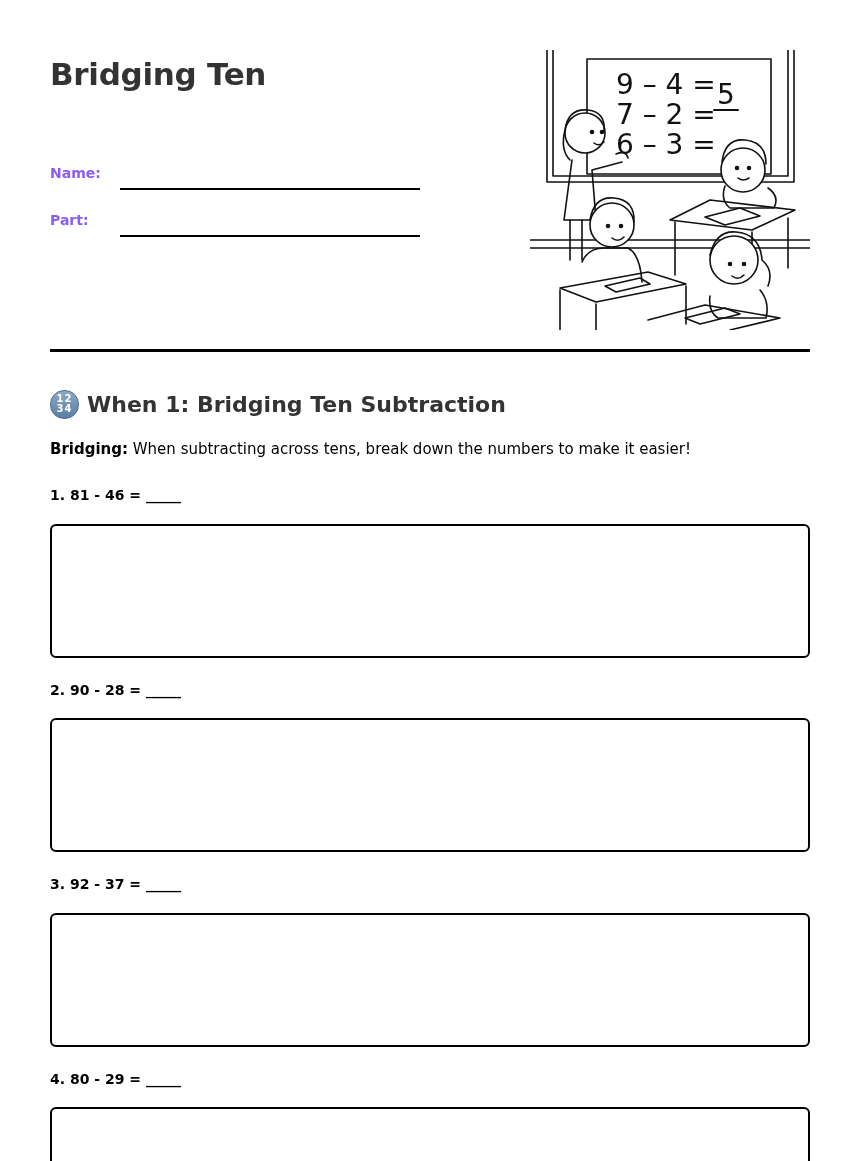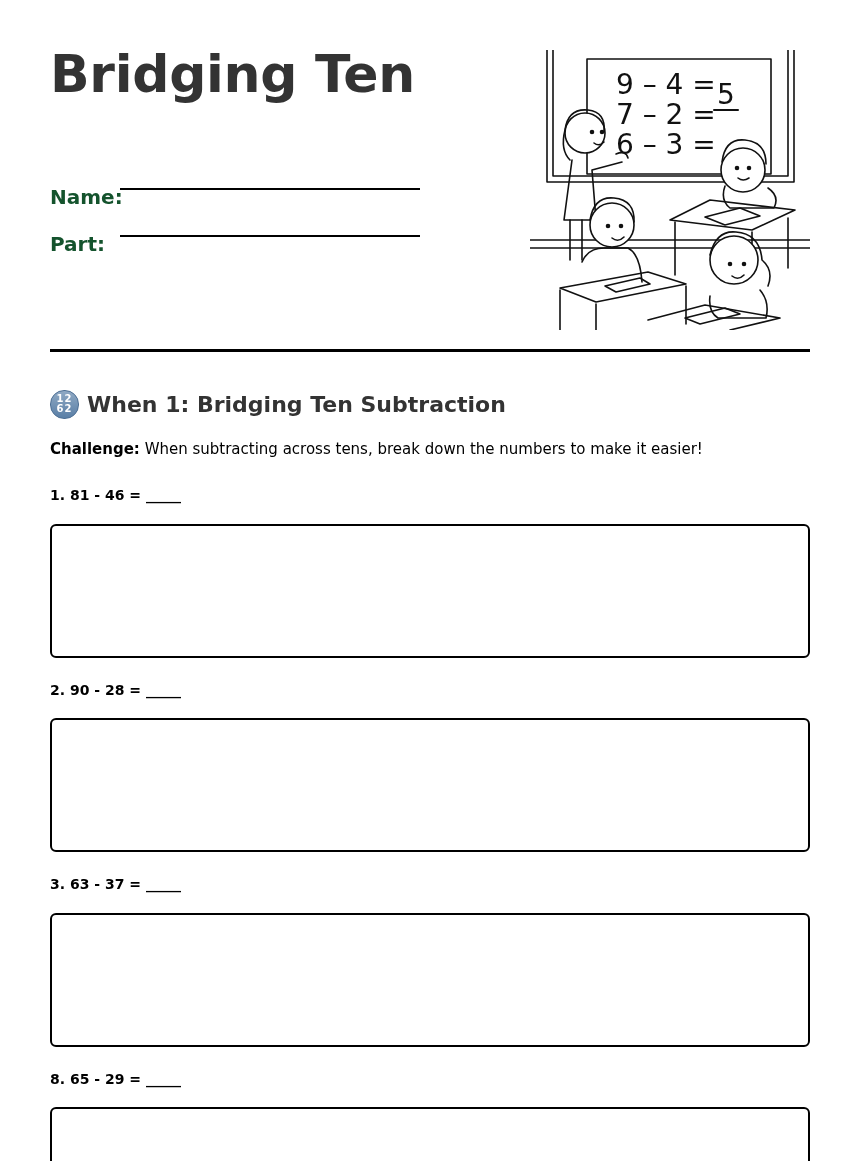--- a/index.html
+++ b/index.html
@@ -3,24 +3,24 @@
   <meta charset="utf-8">
   <style>
     * { box-sizing: border-box; margin: 0; padding: 0; }
     html, body { width: 860px; height: 1161px; background: #ffffff; overflow: hidden; }
     body { font-family: "DejaVu Sans", sans-serif; color: #000; position: relative; }
 
     .header { position: absolute; left: 50px; top: 50px; width: 760px; height: 280px; }
     .title {
       position: absolute; left: 0; top: 2px; width: 470px;
       font-family: "DejaVu Sans", sans-serif; font-weight: bold;
-      font-size: 52px; line-height: 44px; color: #333333; letter-spacing: -0.3px;
+      font-size: 31px; line-height: 44px; color: #333333; letter-spacing: -0.3px;
     }
     .field { position: absolute; left: 0; width: 370px; height: 30px; }
-    .field-label { position: absolute; left: 0; top: 0; font-size: 20px; font-weight: bold; color: #14532d; margin-top: 20px; }
+    .field-label { position: absolute; left: 0; top: 0; font-size: 14px; font-weight: bold; color: #8b5cf6; }
     .field-line { position: absolute; left: 70px; width: 300px; border-bottom: 2px solid #000; }
     .field.name { top: 115px; }
     .field.name .field-line { top: 23px; }
     .field.date { top: 162px; }
     .field.date .field-line { top: 23px; }
 
     .illustration { position: absolute; left: 480px; top: 0; width: 280px; height: 280px; }
 
     .rule { position: absolute; left: 50px; top: 349px; width: 760px; height: 3px; background: #000; }
 
@@ -121,30 +121,30 @@
     <path d="M118 270 L175 255 L250 268 L200 280"></path>
     <path d="M155 268 L195 258 L210 264 L170 274 Z"></path>
   </svg>
 </div>
 
 <div class="rule"></div>
 
 <div class="section-title">
   <div class="num-icon">
     <span>12</span>
-    <span>62</span>
+    <span>34</span>
   </div>
   <span>When 1: Bridging Ten Subtraction</span>
 </div>
 
-<div class="reminder"><b>Challenge:</b><span> When subtracting across tens, break down the numbers to make it easier!</span></div>
+<div class="reminder"><b>Bridging:</b><span> When subtracting across tens, break down the numbers to make it easier!</span></div>
 
 <div class="problem-label" style="top:487px">1. 81 - 46 = _____</div>
 <div class="work-box" style="top:524px"></div>
 
 <div class="problem-label" style="top:682px">2. 90 - 28 = _____</div>
 <div class="work-box" style="top:718px"></div>
 
-<div class="problem-label" style="top:876px">3. 63 - 37 = _____</div>
+<div class="problem-label" style="top:876px">3. 92 - 37 = _____</div>
 <div class="work-box" style="top:913px"></div>
 
-<div class="problem-label" style="top:1071px">8. 65 - 29 = _____</div>
+<div class="problem-label" style="top:1071px">4. 80 - 29 = _____</div>
 <div class="work-box" style="top:1107px"></div>
 
 </body></html>

